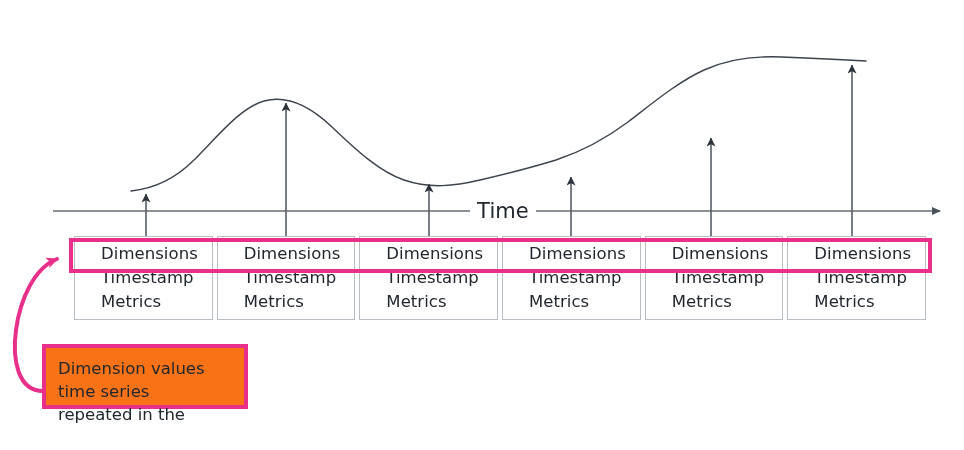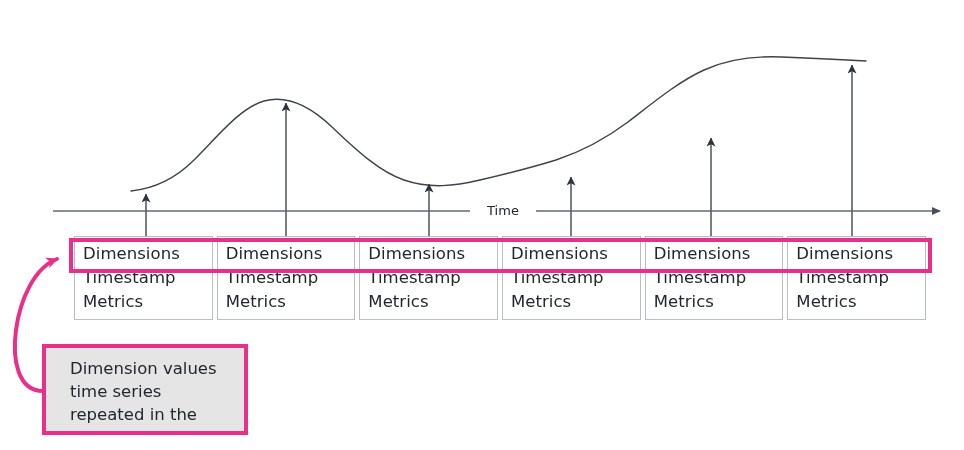--- a/index.html
+++ b/index.html
@@ -35,21 +35,21 @@
     pointer-events: none;
   }
 
   
   #time-axis-label {
     position: absolute;
     left: 470px;
     top: 200px;
     width: 66px;
     text-align: center;
-    font-size: 13px;
+    font-size: 21px;
     color: #22272e;
     background: #ffffff;
     line-height: 22px;
     letter-spacing: 0.1px;
   }
 
   
   #cards-row {
     position: absolute;
     left: 74px;
@@ -57,21 +57,21 @@
     width: 852px;
     height: 84px;
     display: flex;
     gap: 4px;
   }
   .ts-card {
     flex: 1 1 0;
     border: 1px solid #b9bec4;
     background: #ffffff;
     box-sizing: border-box;
-    padding: 5px 0 0 8px;
+    padding: 5px 0 0 26px;
   }
   .ts-card .card-line {
     font-size: 16.5px;
     line-height: 24px;
     color: #22272e;
     white-space: nowrap;
     letter-spacing: 0.05px;
   }
 
   
@@ -85,25 +85,25 @@
     box-sizing: border-box;
     background: transparent;
   }
 
   
   #callout-box {
     position: absolute;
     left: 42px;
     top: 344px;
     width: 206px;
-    height: 91px;
+    height: 65px;
     border: 4px solid #e8308a;
-    background: #e5e5e5;
+    background: #f97316;
     box-sizing: border-box;
-    padding: 9px 0 0 24px;
+    padding: 9px 0 0 12px;
   }
   #callout-box .callout-line {
     font-size: 16.5px;
     line-height: 23px;
     color: #22272e;
     white-space: nowrap;
   }
 </style>
 </head>
 <body>

